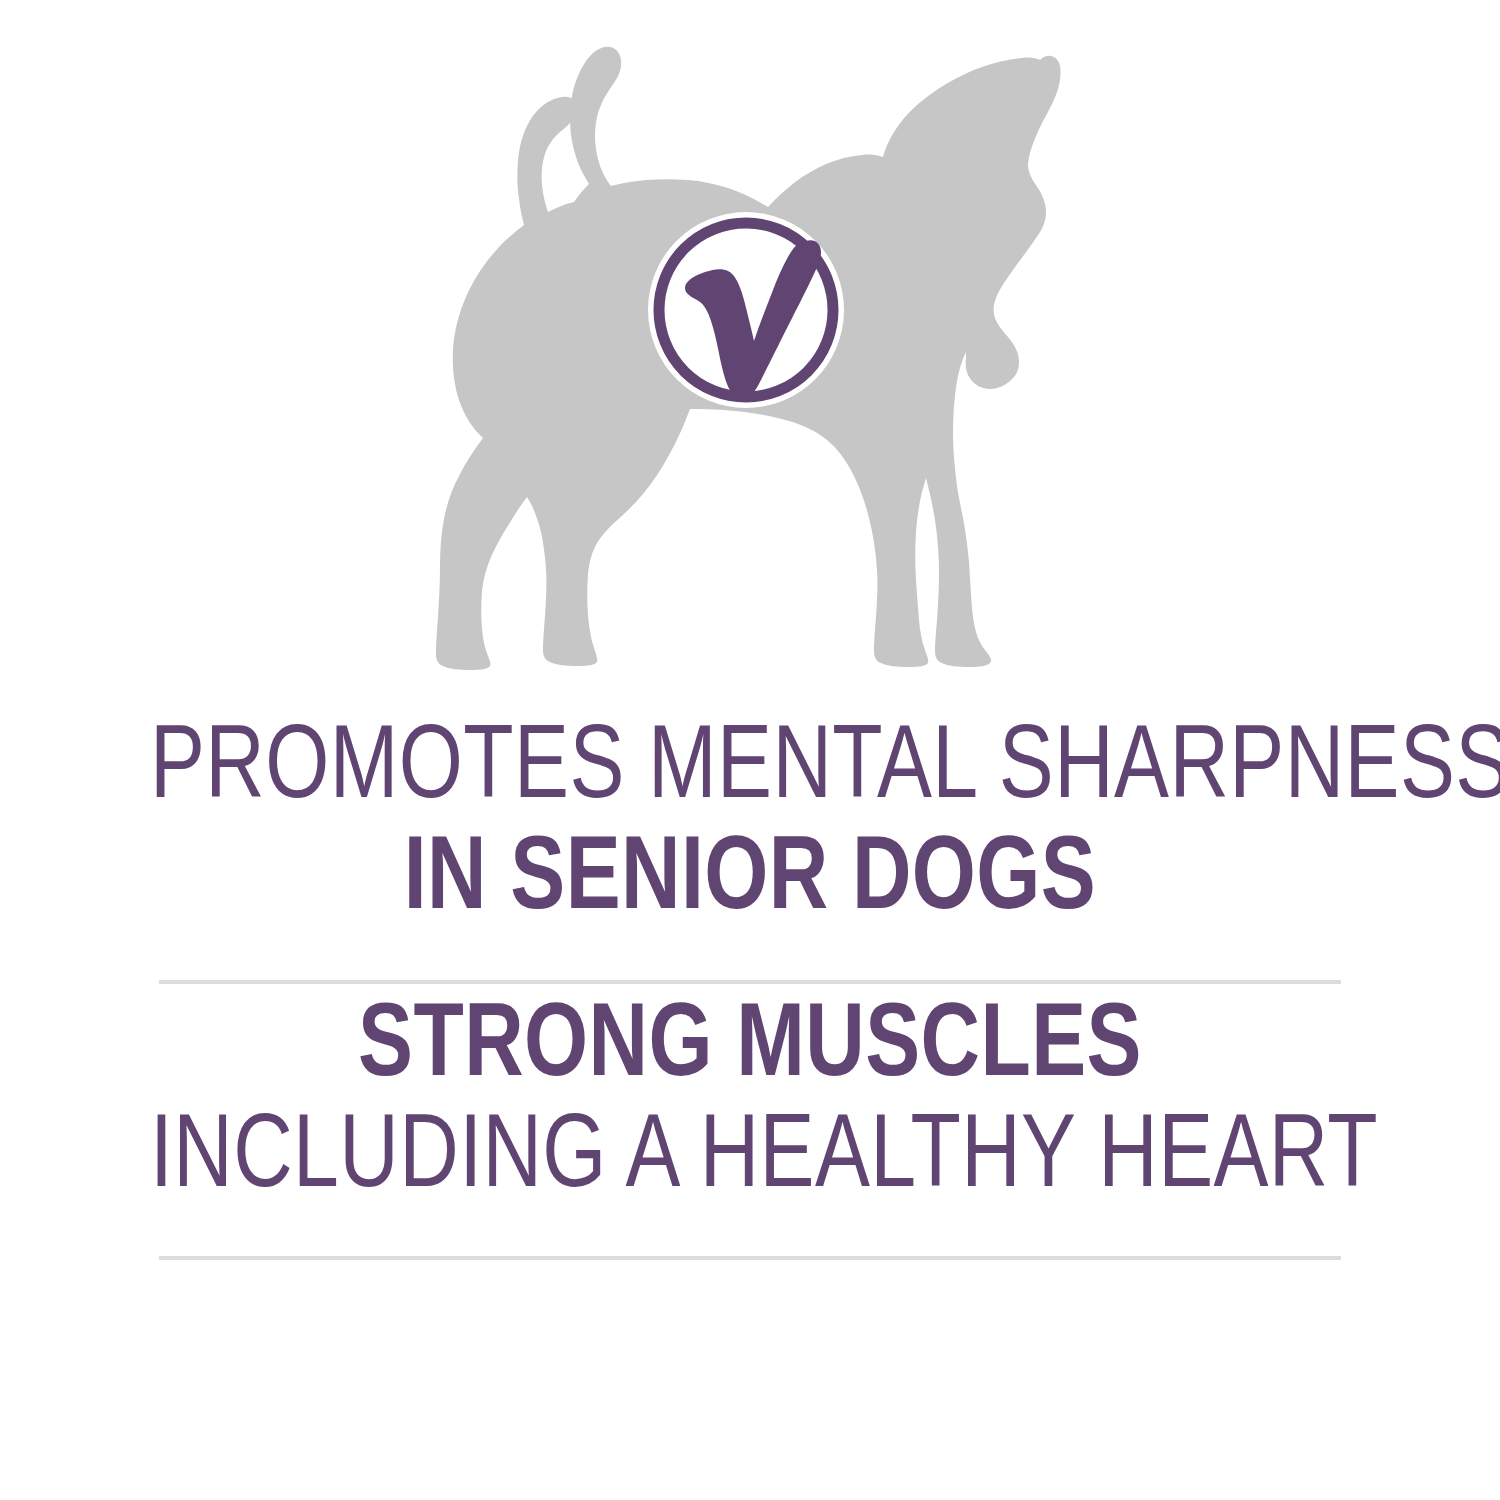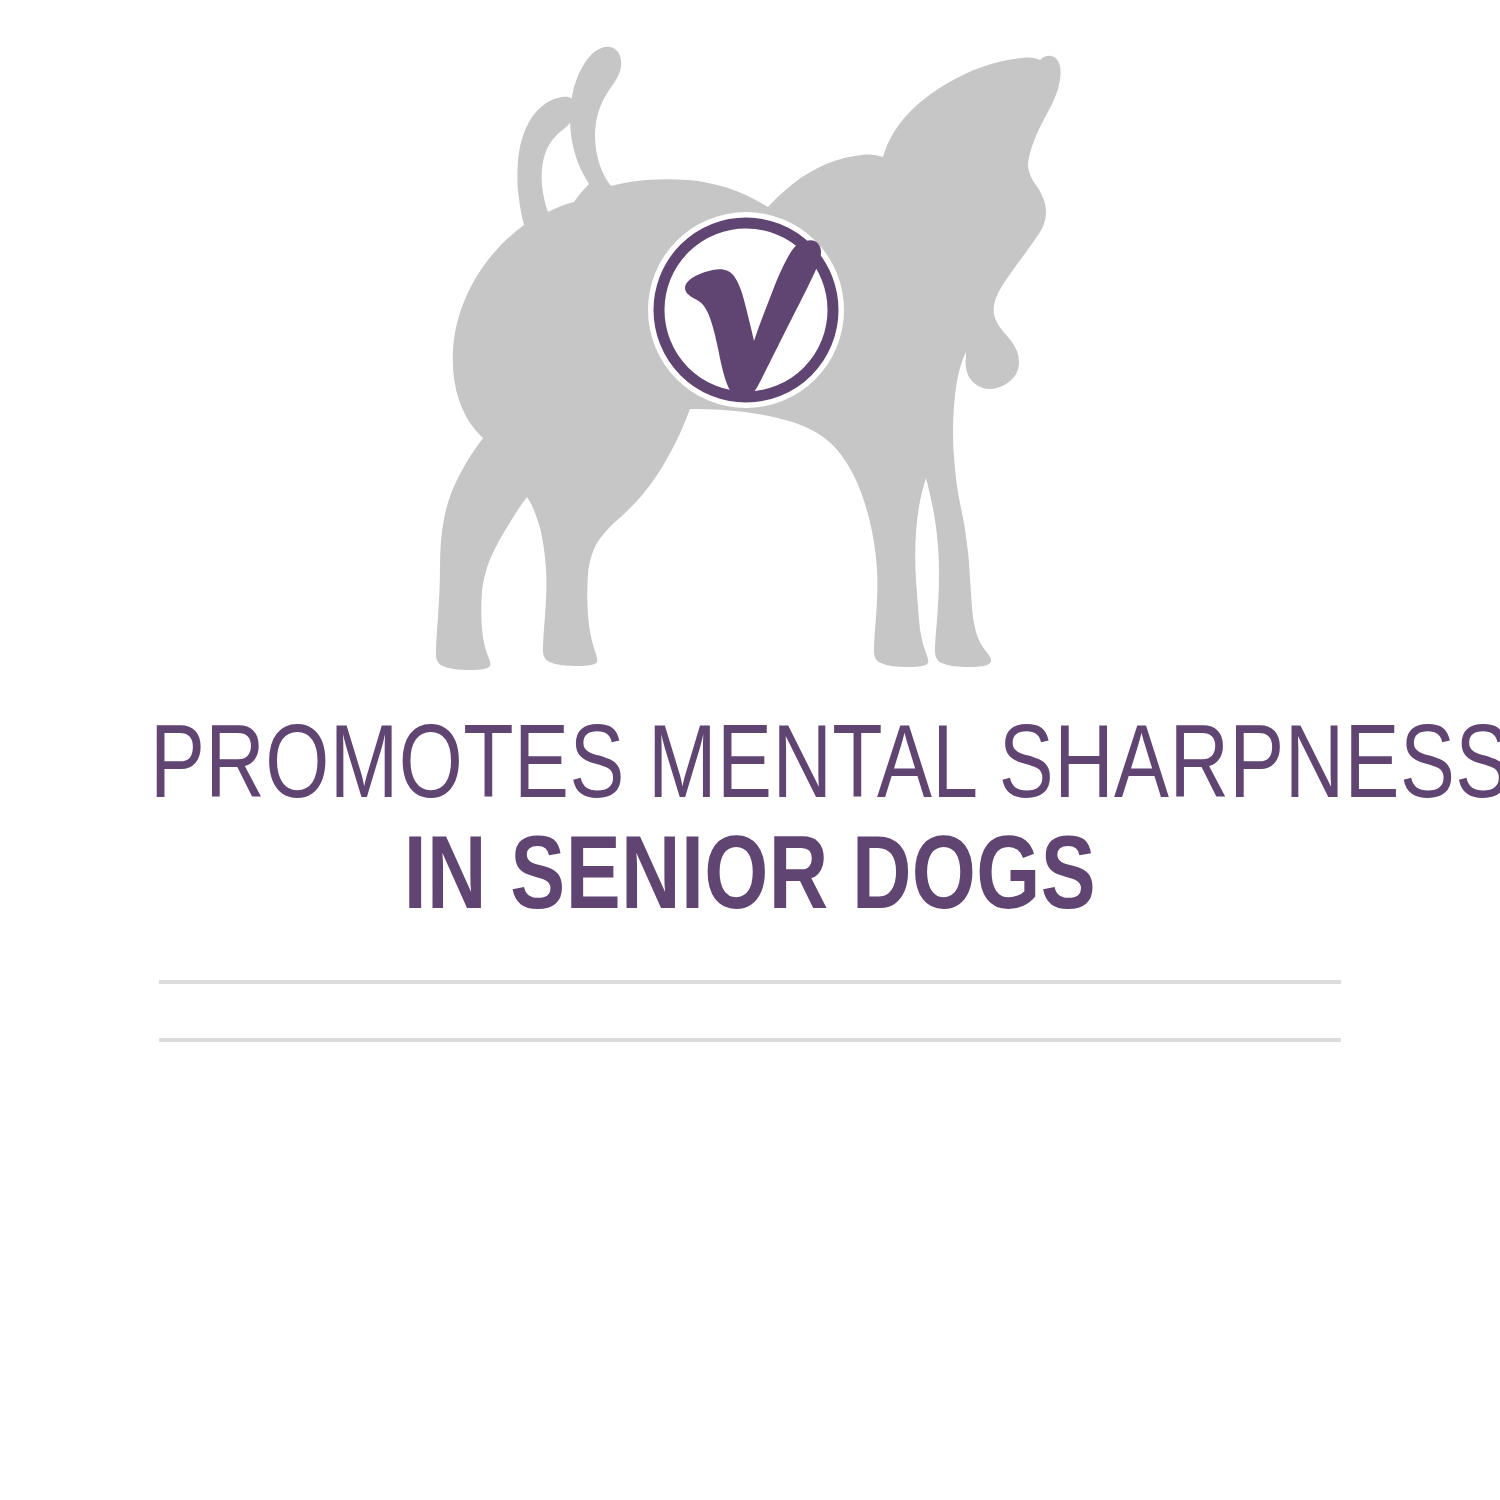--- a/index.html
+++ b/index.html
@@ -257,18 +257,22 @@
 
   <div id="benefits">
 
     <div class="benefit b1">
       <span class="line reg l1">PROMOTES MENTAL SHARPNESS</span>
       <span class="line bold l2">IN SENIOR DOGS</span>
     </div>
 
     <div class="divider div-1"></div>
 
+    <div class="benefit b2">
+      <span class="line bold l1">STRONG MUSCLES</span>
+      <span class="line reg l2">INCLUDING A HEALTHY HEART</span>
+    </div>
 
     <div class="divider div-2"></div>
 
 
   </div>
 </div>
 
 </body></html>

